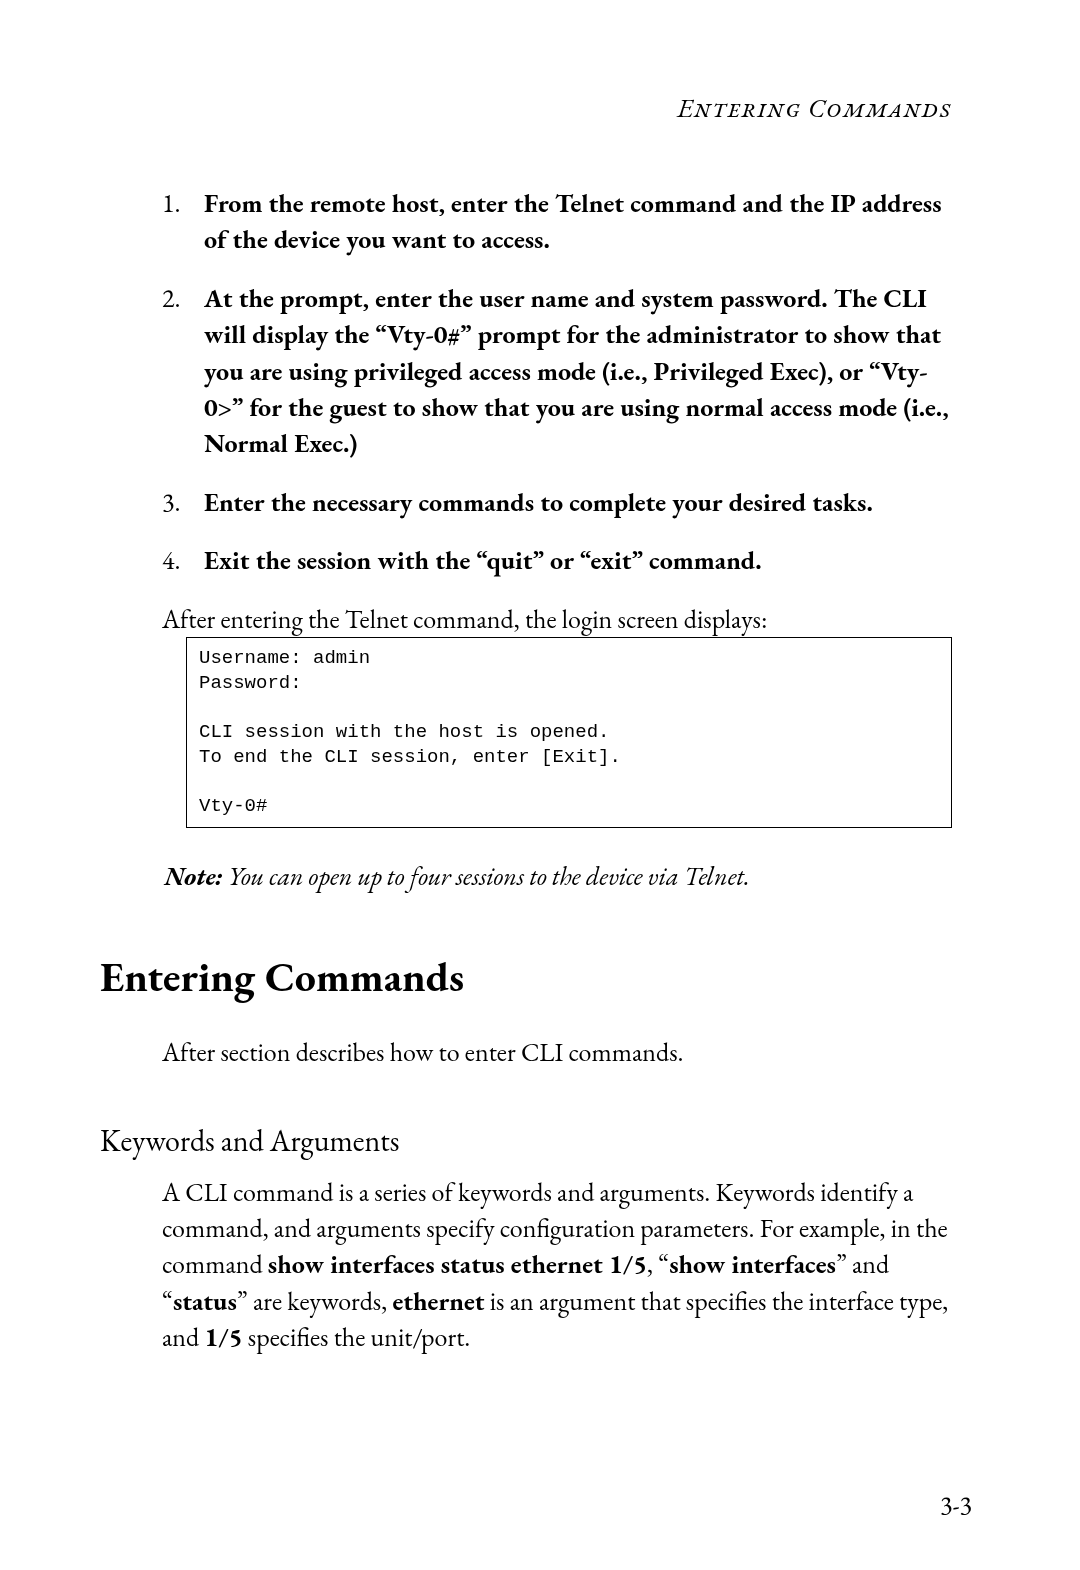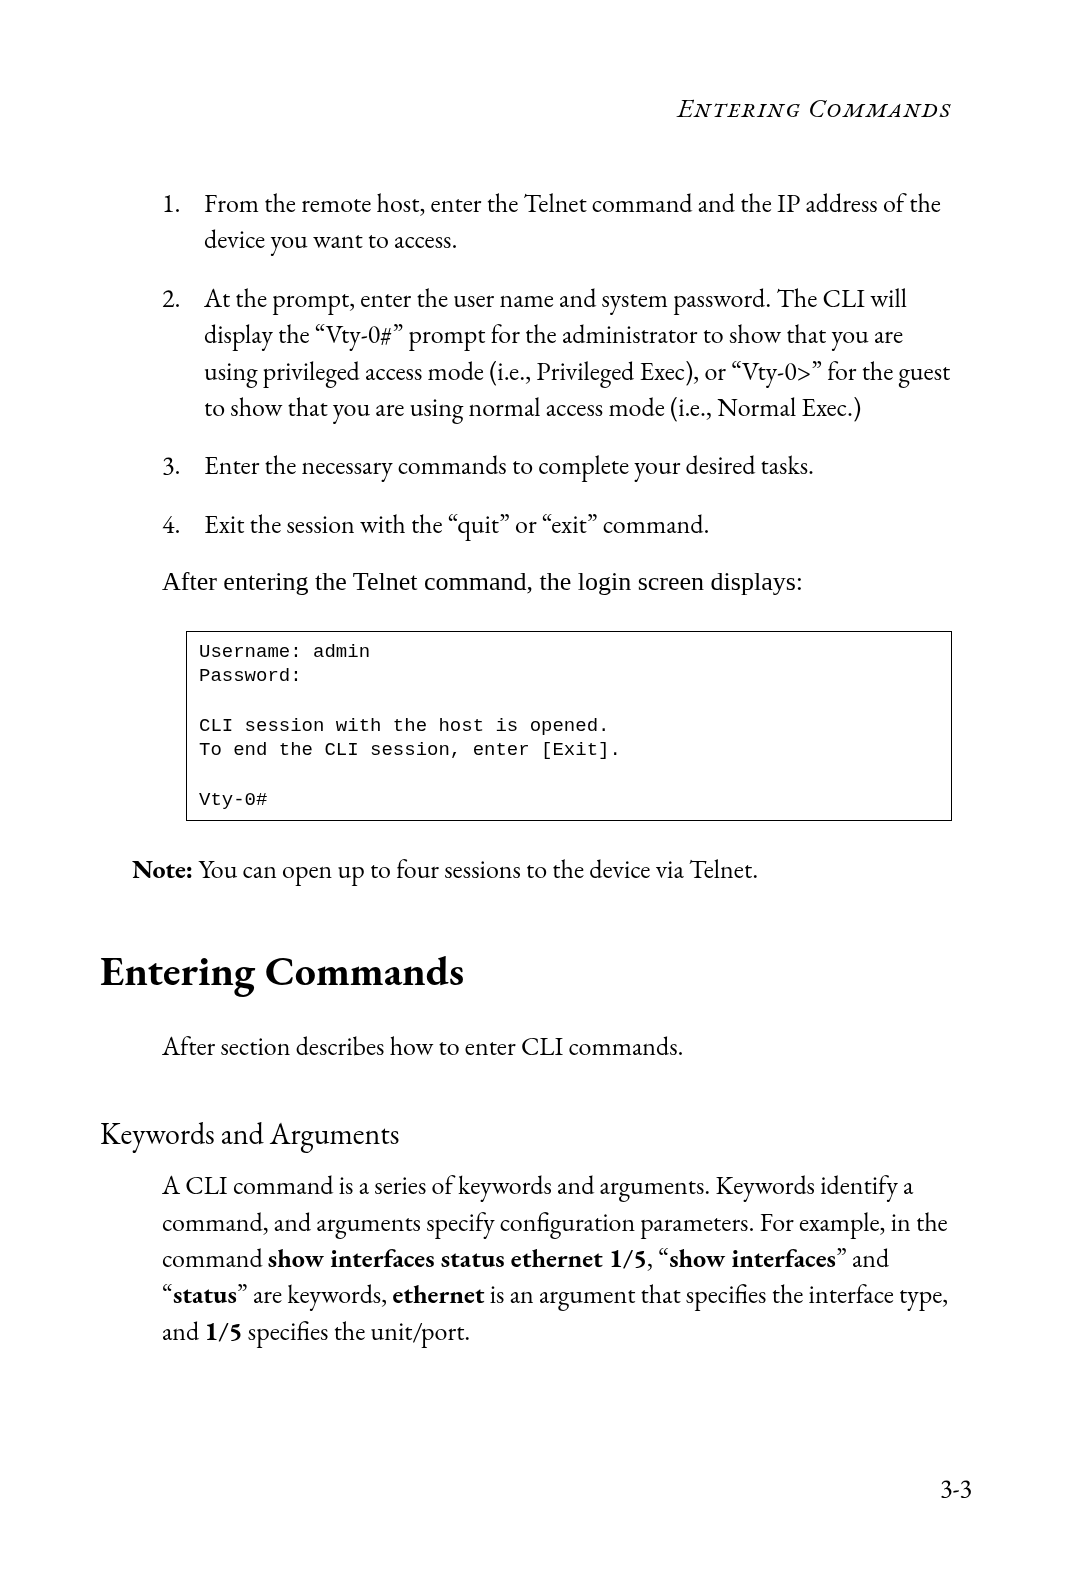--- a/index.html
+++ b/index.html
@@ -42,45 +42,45 @@
       line-height: 1.4;
       margin-bottom: 22px;
       display: flex;
     }
     .list-number {
       min-width: 42px;
       flex-shrink: 0;
     }
     .list-text {
       flex: 1;
+      font-weight: bold;
     }
     .after-para {
       font-size: 26px;
       line-height: 1.4;
       margin-left: 62px;
       margin-top: 10px;
-      margin-bottom: 30px;
-      font-family: Liberation Serif, serif;
     }
     .code-block {
       border: 1px solid #000000;
       margin-left: 86px;
       margin-right: 8px;
       padding: 8px 12px;
       font-family: 'Courier New', Courier, monospace;
       font-size: 19px;
       line-height: 1.3;
       white-space: pre;
       margin-bottom: 30px;
     }
     .note-para {
       font-size: 26px;
       line-height: 1.4;
-      margin-left: 32px;
+      margin-left: 64px;
       margin-bottom: 55px;
+      font-style: italic;
     }
     .note-label {
       font-weight: bold;
     }
     .section-heading {
       font-size: 42px;
       font-weight: bold;
       margin-left: 0;
       margin-bottom: 30px;
     }
@@ -99,21 +99,21 @@
     .body-para {
       font-size: 26px;
       line-height: 1.4;
       margin-left: 62px;
     }
     .bold {
       font-weight: bold;
     }
     .page-number {
       position: absolute;
-      bottom: 65px;
+      bottom: 48px;
       right: 108px;
       font-size: 26px;
     }
   </style>
 </head>
 <body>
 
 <div class="page">
 
   <div class="running-header">Entering Commands</div>

